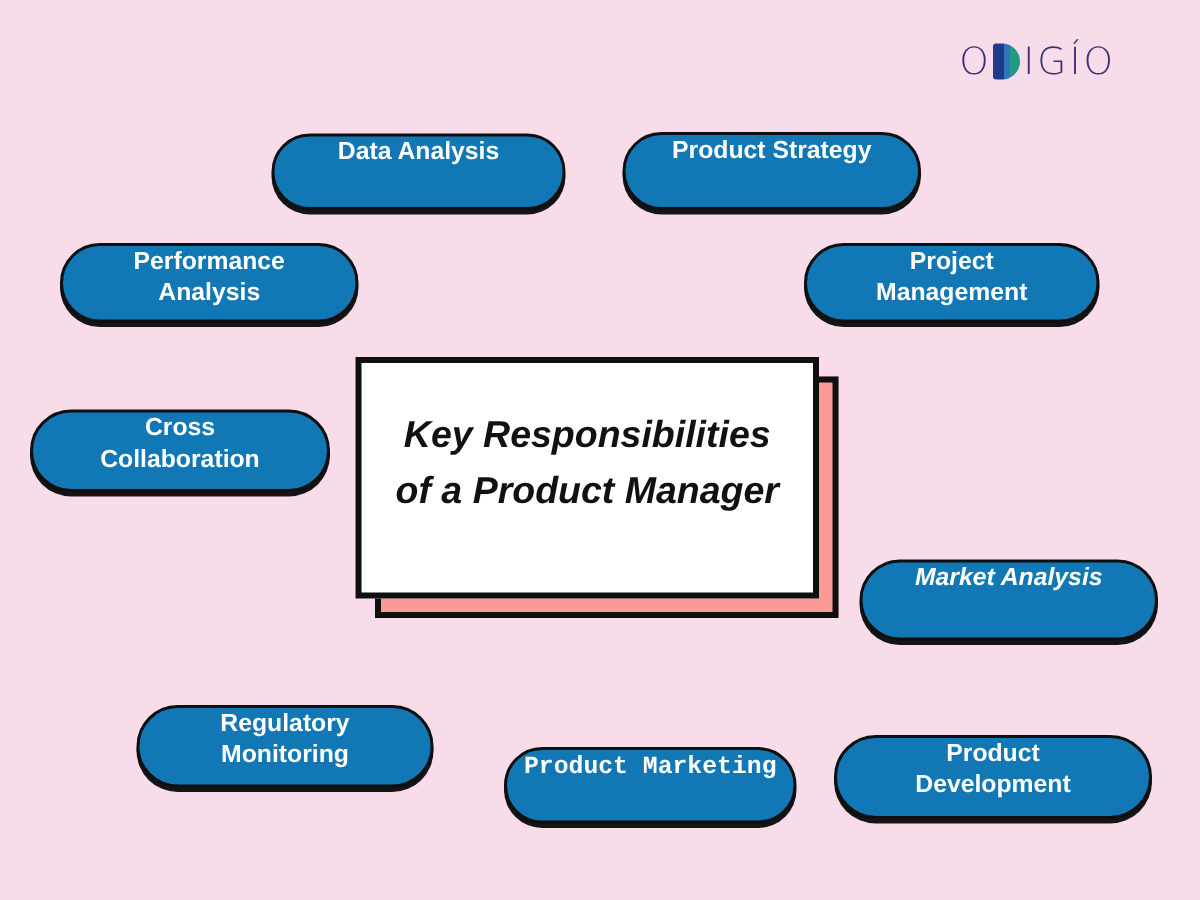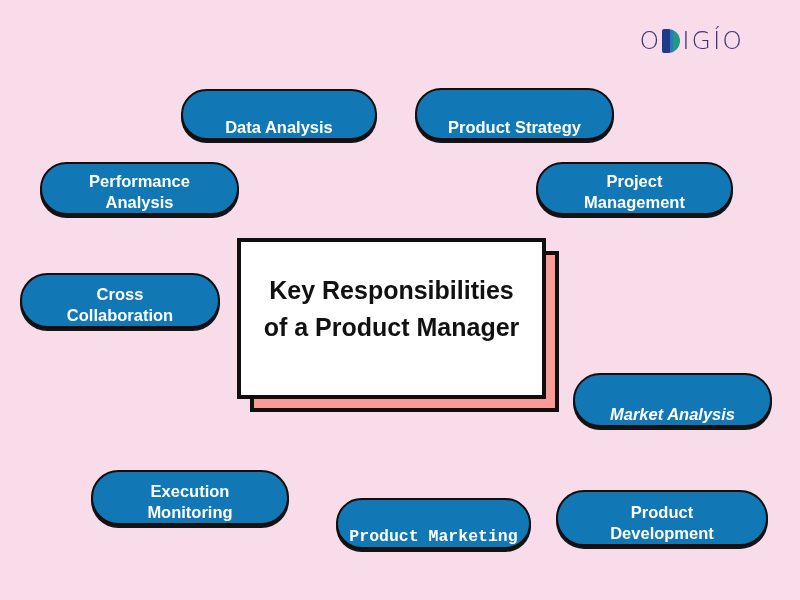--- a/index.html
+++ b/index.html
@@ -52,39 +52,40 @@
   }
   .center-card {
     position: absolute;
     left: 237px;
     top: 238px;
     width: 301px;
     height: 153px;
     background: #ffffff;
     border: 4px solid #0f0f0f;
     box-sizing: content-box;
+    font-style: italic;
   }
   .title {
     margin-top: 30px;
     text-align: center;
     font-size: 25px;
     line-height: 37px;
     font-weight: 700;
     color: #111111;
   }
 
   
   .bubble {
     position: absolute;
     background: #1278b5;
     border: 2px solid #0f0f0f;
     border-radius: 40px;
     box-shadow: 0 3px 0 #141414;
     display: flex;
-    align-items: flex-end;
+    align-items: flex-start;
     justify-content: center;
     box-sizing: border-box;
   }
   .bubble-label {
     color: #ffffff;
     font-weight: 700;
     font-size: 16.5px;
     line-height: 21px;
     text-align: center;
     white-space: nowrap;
@@ -138,21 +139,21 @@
   <div class="bubble pos-4 wrap">
     <span class="bubble-label">Project Management</span>
   </div>
   <div class="bubble pos-5 wrap">
     <span class="bubble-label">Cross Collaboration</span>
   </div>
   <div class="bubble pos-8">
     <span class="bubble-label">Market Analysis</span>
   </div>
   <div class="bubble pos-9 wrap">
-    <span class="bubble-label">Execution Monitoring</span>
+    <span class="bubble-label">Regulatory Monitoring</span>
   </div>
   <div class="bubble pos-10 wrap">
     <span class="bubble-label">Product Development</span>
   </div>
   <div class="bubble pos-11">
     <span class="bubble-label">Product Marketing</span>
   </div>
 
 </div>
 

